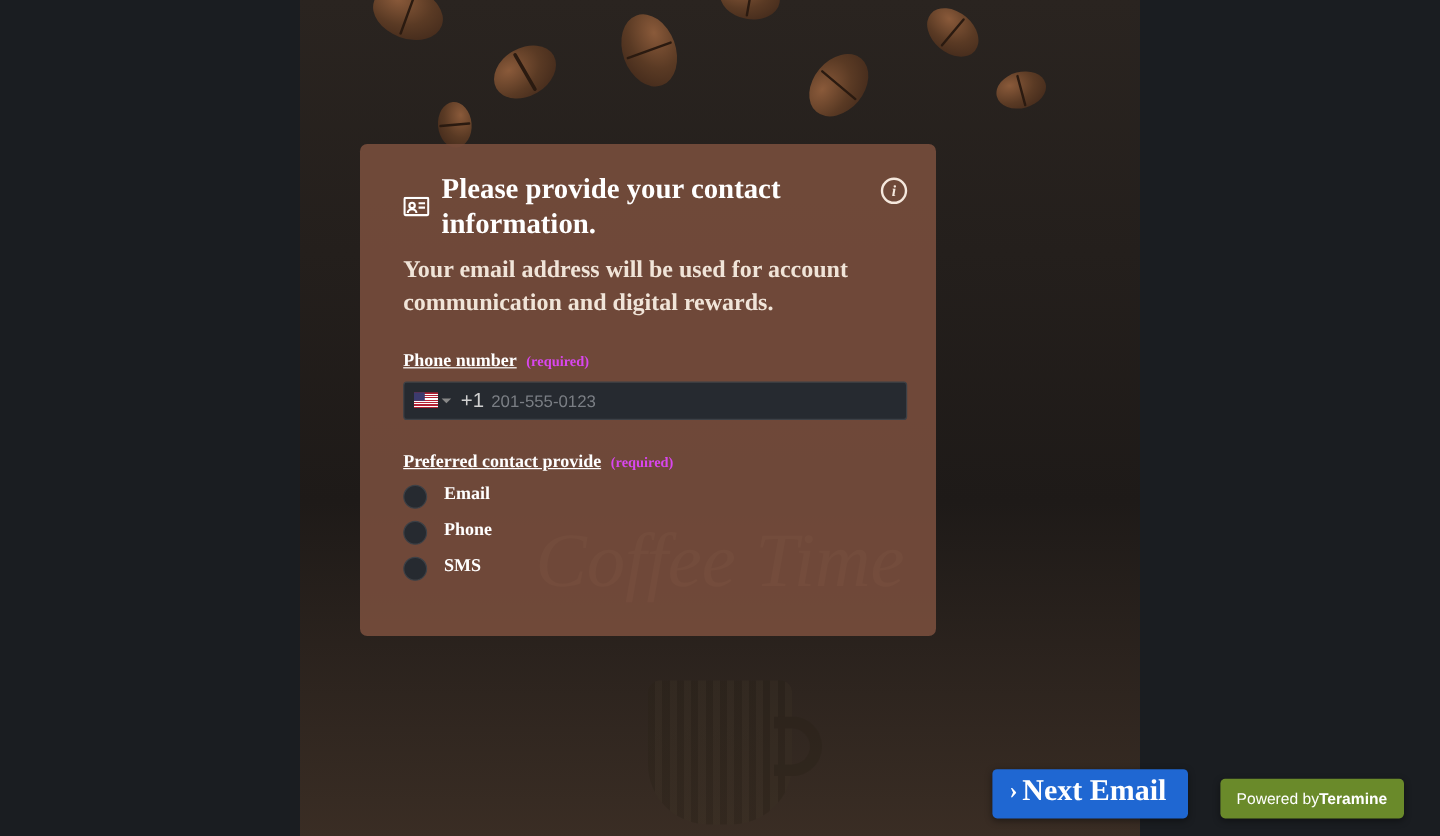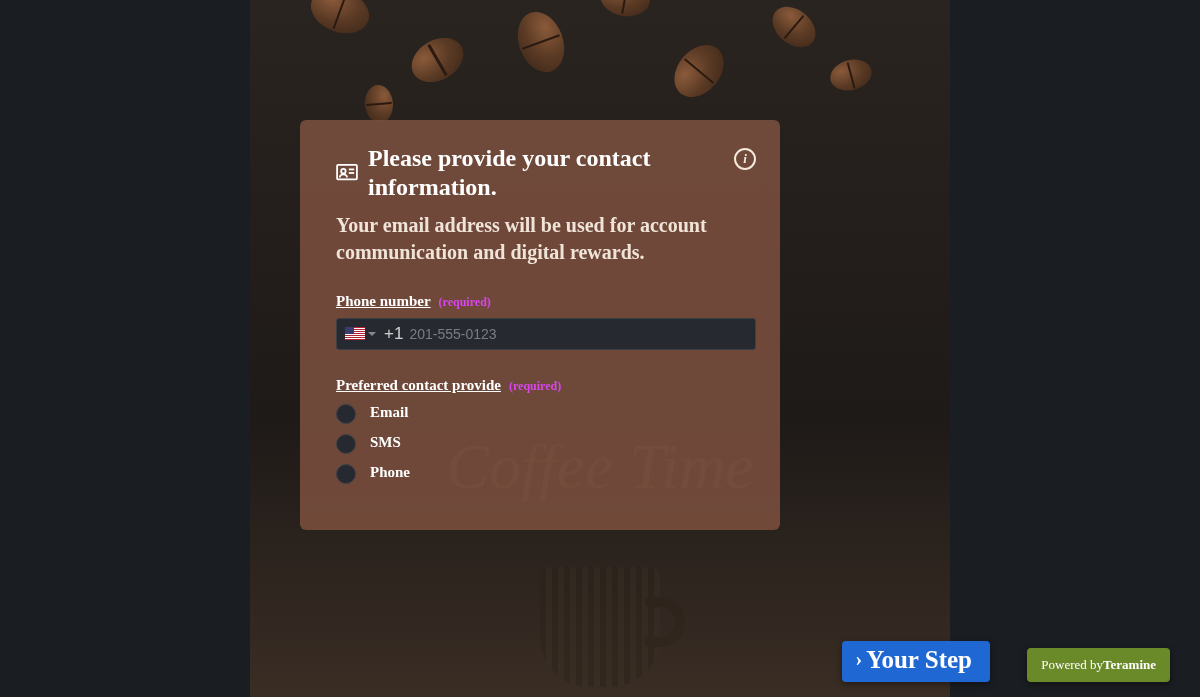--- a/index.html
+++ b/index.html
@@ -196,21 +196,21 @@
     box-shadow: 0 2px 6px rgba(0,0,0,0.4);
   }
   .next-btn .chev { font-size: 20px; line-height:1; transform: translateY(-1px); }
 
   .powered {
     position: absolute;
     right: 30px;
     bottom: 15px;
     background: #6a8a2a;
     color: #fff;
-    font-family: Liberation Serif, serif;
+    font-family: Liberation Sans, sans-serif;
     font-size: 13px;
     padding: 9px 14px;
     border-radius: 4px;
     cursor: pointer;
     box-shadow: 0 2px 6px rgba(0,0,0,0.4);
   }
   .powered b { font-weight: bold; }
 </style>
 </head>
 <body>
@@ -264,30 +264,30 @@
   <div class="field">
     <span class="label">Preferred contact provide</span>
     <span class="required">(required)</span>
     <div class="radios">
       <div class="radio-row">
         <span class="radio"></span>
         <span class="radio-label">Email</span>
       </div>
       <div class="radio-row">
         <span class="radio"></span>
-        <span class="radio-label">SMS</span>
+        <span class="radio-label">Phone</span>
       </div>
       <div class="radio-row">
         <span class="radio"></span>
-        <span class="radio-label">Phone</span>
+        <span class="radio-label">SMS</span>
       </div>
     </div>
   </div>
 </div>
 
 <button class="next-btn">
   <span class="chev">›</span>
-  <span>Your Step</span>
+  <span>Next Email</span>
 </button>
 
 <div class="powered">
   <span>Powered by</span><b>Teramine</b>
 </div>
 
 </body></html>

